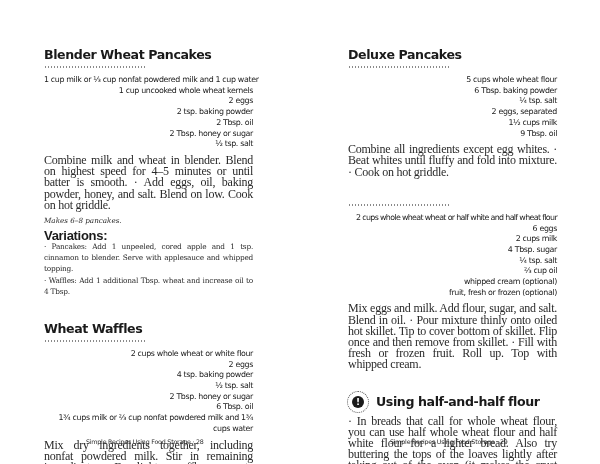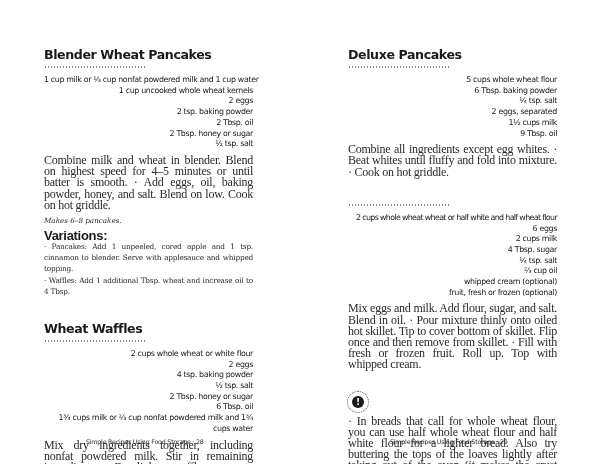--- a/index.html
+++ b/index.html
@@ -191,18 +191,19 @@
       </ul>
       <p class="para">Mix eggs and milk. Add flour, sugar, and salt. Blend in oil. · Pour mixture thinly onto oiled hot skillet. Tip to cover bottom of skillet. Flip once and then remove from skillet. · Fill with fresh or frozen fruit. Roll up. Top with whipped cream.</p>
     </section>
 
     <section>
       <div class="tip-head">
         <div class="tip-icon">
           <div class="ring"></div>
           <div class="core">!</div>
         </div>
+        <h2 class="tip-title">Using half-and-half flour</h2>
       </div>
       <p class="para tip-text">· In breads that call for whole wheat flour, you can use half whole wheat flour and half white flour for a lighter bread. Also try buttering the tops of the loaves lightly after taking out of the oven (it makes the crust softer).</p>
     </section>
   </div>
   <div class="footer">Simple Recipes Using Food Storage · 29</div>
 </div>
 
 </body></html>

